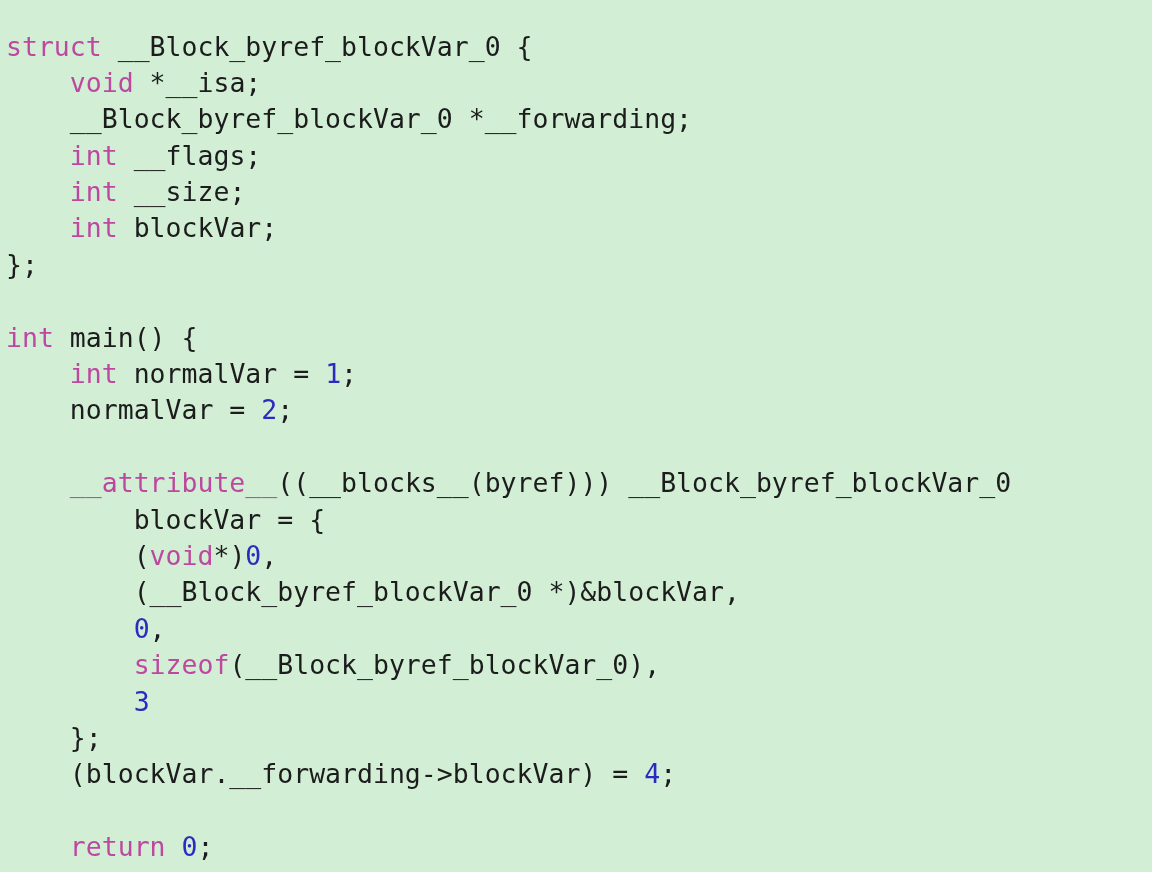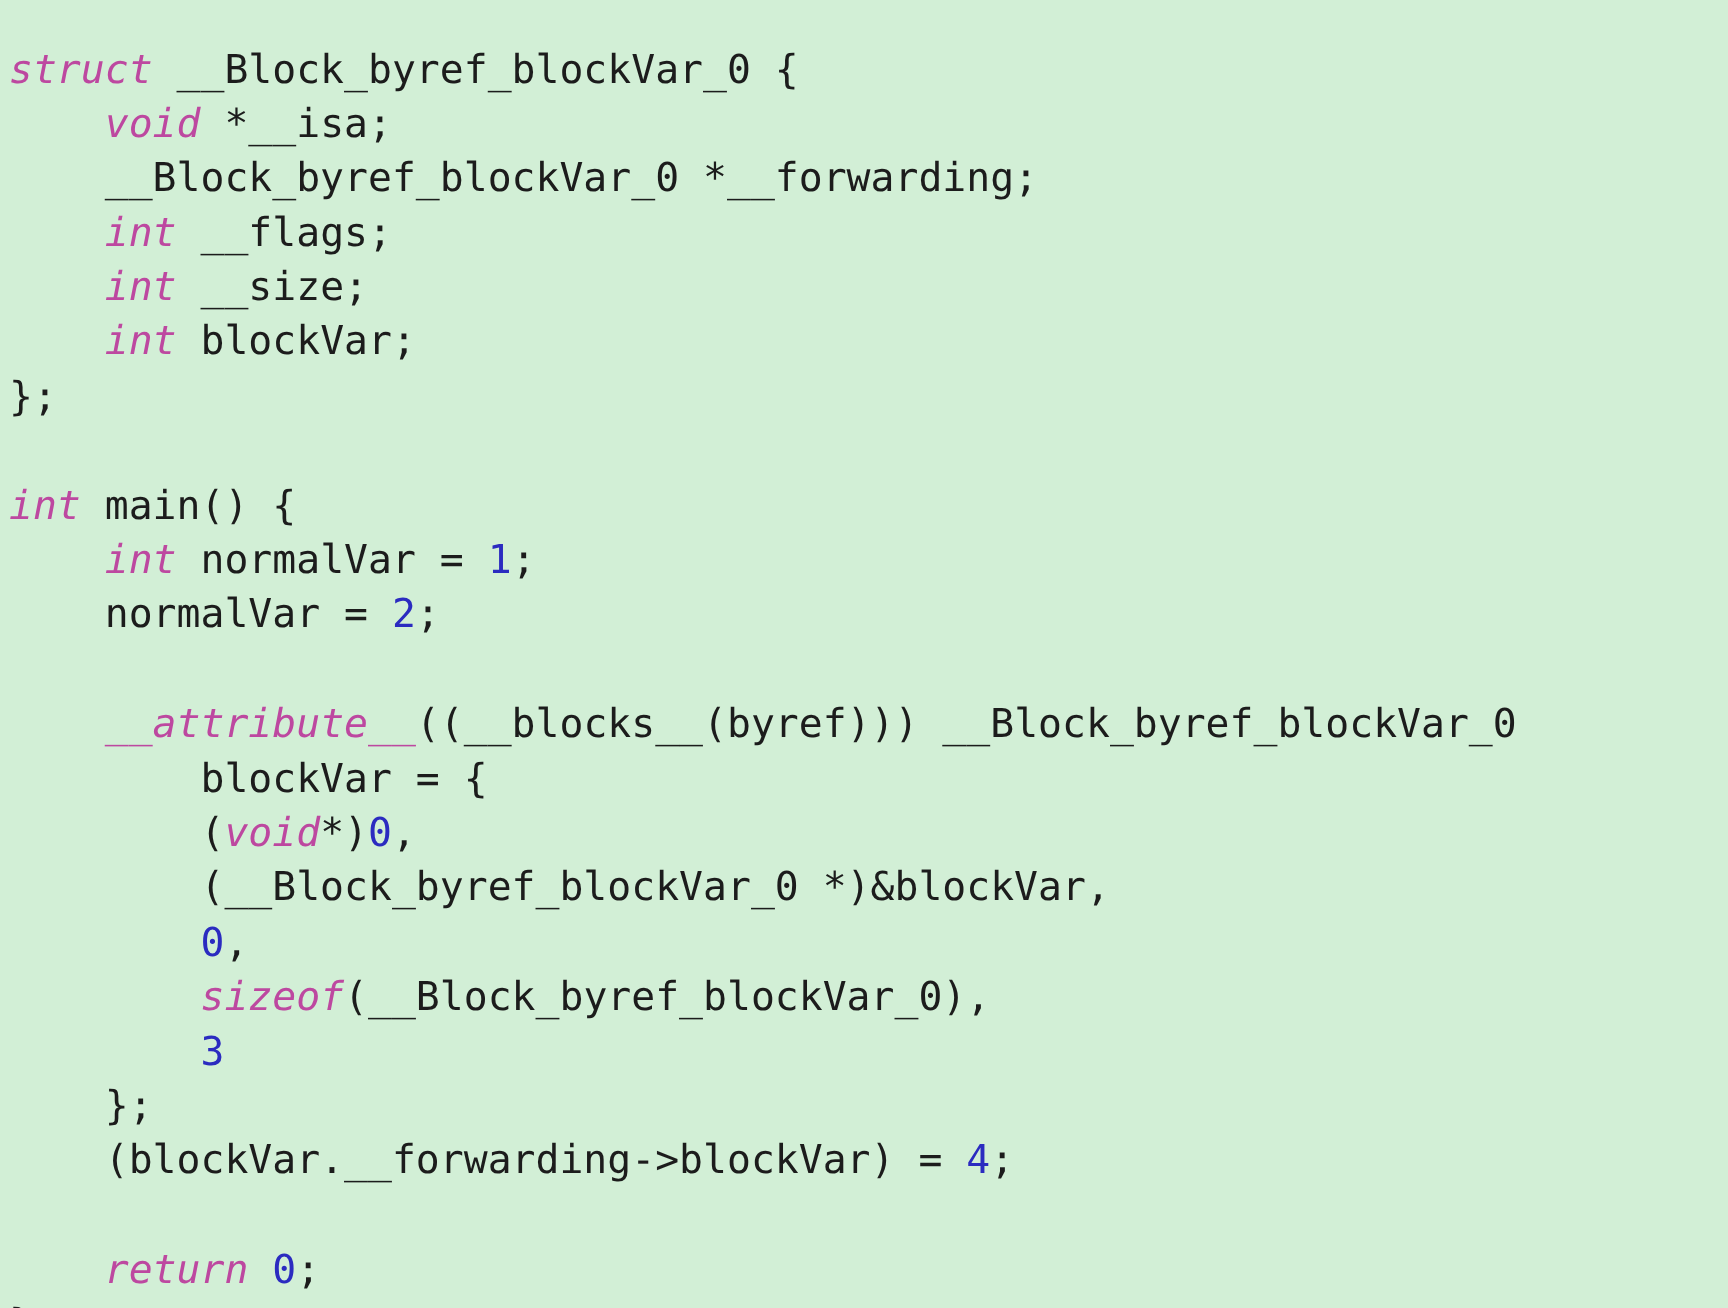--- a/index.html
+++ b/index.html
@@ -26,20 +26,20 @@
     font-size: 26.5px;
     line-height: 36.4px;
     letter-spacing: 0px;
     color: #1c1c1c;
     -webkit-font-smoothing: antialiased;
   }
   .line {
     height: 36.4px;
     white-space: pre;
   }
-  .kw   { color: #bd48a0; font-style: italic; }
+  .kw   { color: #bd48a0; }
   .num  { color: #2b2bc0; }
   .pln  { color: #1c1c1c; }
 </style>
 </head>
 <body style="background: rgb(210, 239, 214);">
 
 <pre id="code-block" style="background: rgb(210, 239, 214); color: rgb(28, 28, 28); font-size: 26.5px; line-height: 36.4px;"><div class="line" style="height: 36.4px;"><span class="kw" style="color: rgb(189, 72, 160);">struct</span><span class="pln" style="color: rgb(28, 28, 28);"> __Block_byref_blockVar_0 {</span></div><div class="line" style="height: 36.4px;"><span class="pln" style="color: rgb(28, 28, 28);">    </span><span class="kw" style="color: rgb(189, 72, 160);">void</span><span class="pln" style="color: rgb(28, 28, 28);"> *__isa;</span></div><div class="line" style="height: 36.4px;"><span class="pln" style="color: rgb(28, 28, 28);">    __Block_byref_blockVar_0 *__forwarding;</span></div><div class="line" style="height: 36.4px;"><span class="pln" style="color: rgb(28, 28, 28);">    </span><span class="kw" style="color: rgb(189, 72, 160);">int</span><span class="pln" style="color: rgb(28, 28, 28);"> __flags;</span></div><div class="line" style="height: 36.4px;"><span class="pln" style="color: rgb(28, 28, 28);">    </span><span class="kw" style="color: rgb(189, 72, 160);">int</span><span class="pln" style="color: rgb(28, 28, 28);"> __size;</span></div><div class="line" style="height: 36.4px;"><span class="pln" style="color: rgb(28, 28, 28);">    </span><span class="kw" style="color: rgb(189, 72, 160);">int</span><span class="pln" style="color: rgb(28, 28, 28);"> blockVar;</span></div><div class="line" style="height: 36.4px;"><span class="pln" style="color: rgb(28, 28, 28);">};</span></div><div class="line" style="height: 36.4px;">​</div><div class="line" style="height: 36.4px;"><span class="kw" style="color: rgb(189, 72, 160);">int</span><span class="pln" style="color: rgb(28, 28, 28);"> main() {</span></div><div class="line" style="height: 36.4px;"><span class="pln" style="color: rgb(28, 28, 28);">    </span><span class="kw" style="color: rgb(189, 72, 160);">int</span><span class="pln" style="color: rgb(28, 28, 28);"> normalVar = </span><span class="num" style="color: rgb(43, 43, 192);">1</span><span class="pln" style="color: rgb(28, 28, 28);">;</span></div><div class="line" style="height: 36.4px;"><span class="pln" style="color: rgb(28, 28, 28);">    normalVar = </span><span class="num" style="color: rgb(43, 43, 192);">2</span><span class="pln" style="color: rgb(28, 28, 28);">;</span></div><div class="line" style="height: 36.4px;">​</div><div class="line" style="height: 36.4px;"><span class="pln" style="color: rgb(28, 28, 28);">    </span><span class="kw" style="color: rgb(189, 72, 160);">__attribute__</span><span class="pln" style="color: rgb(28, 28, 28);">((__blocks__(byref))) __Block_byref_blockVar_0</span></div><div class="line" style="height: 36.4px;"><span class="pln" style="color: rgb(28, 28, 28);">        blockVar = {</span></div><div class="line" style="height: 36.4px;"><span class="pln" style="color: rgb(28, 28, 28);">        (</span><span class="kw" style="color: rgb(189, 72, 160);">void</span><span class="pln" style="color: rgb(28, 28, 28);">*)</span><span class="num" style="color: rgb(43, 43, 192);">0</span><span class="pln" style="color: rgb(28, 28, 28);">,</span></div><div class="line" style="height: 36.4px;"><span class="pln" style="color: rgb(28, 28, 28);">        (__Block_byref_blockVar_0 *)&amp;blockVar,</span></div><div class="line" style="height: 36.4px;"><span class="pln" style="color: rgb(28, 28, 28);">        </span><span class="num" style="color: rgb(43, 43, 192);">0</span><span class="pln" style="color: rgb(28, 28, 28);">,</span></div><div class="line" style="height: 36.4px;"><span class="pln" style="color: rgb(28, 28, 28);">        </span><span class="kw" style="color: rgb(189, 72, 160);">sizeof</span><span class="pln" style="color: rgb(28, 28, 28);">(__Block_byref_blockVar_0),</span></div><div class="line" style="height: 36.4px;"><span class="pln" style="color: rgb(28, 28, 28);">        </span><span class="num" style="color: rgb(43, 43, 192);">3</span></div><div class="line" style="height: 36.4px;"><span class="pln" style="color: rgb(28, 28, 28);">    };</span></div><div class="line" style="height: 36.4px;"><span class="pln" style="color: rgb(28, 28, 28);">    (blockVar.__forwarding-&gt;blockVar) = </span><span class="num" style="color: rgb(43, 43, 192);">4</span><span class="pln" style="color: rgb(28, 28, 28);">;</span></div><div class="line" style="height: 36.4px;">​</div><div class="line" style="height: 36.4px;"><span class="pln" style="color: rgb(28, 28, 28);">    </span><span class="kw" style="color: rgb(189, 72, 160);">return</span><span class="pln" style="color: rgb(28, 28, 28);"> </span><span class="num" style="color: rgb(43, 43, 192);">0</span><span class="pln" style="color: rgb(28, 28, 28);">;</span></div><div class="line" style="height: 36.4px;"><span class="pln" style="color: rgb(28, 28, 28);">}</span></div></pre>
 
 </body></html>

